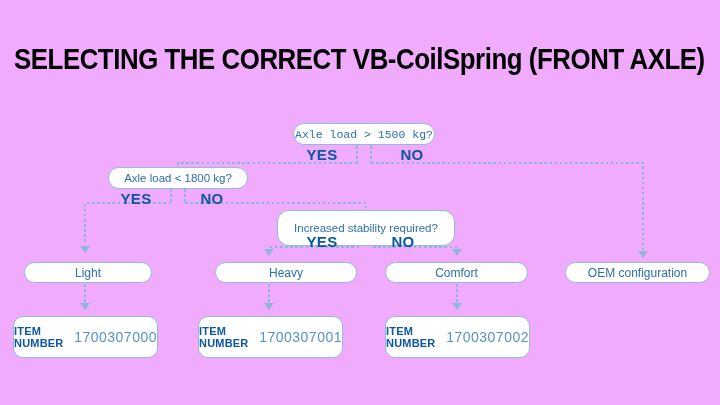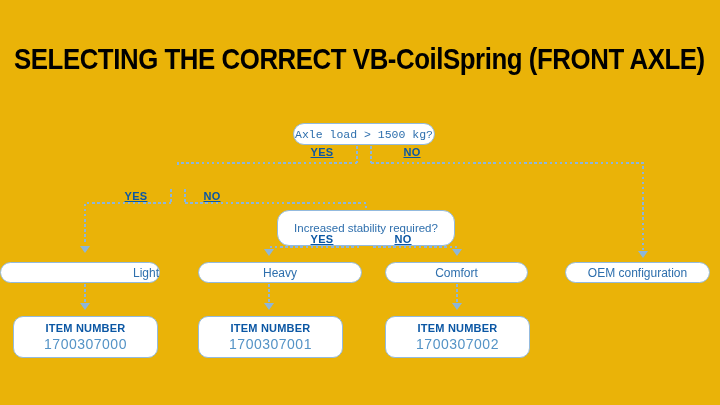--- a/index.html
+++ b/index.html
@@ -1,19 +1,19 @@
 <!DOCTYPE html>
 <html><head>
 <meta charset="utf-8">
 <style>
   html,body{margin:0;padding:0;background:#fff;}
   #canvas{
     position:relative;
     width:720px;height:405px;
-    background:#eab308;
+    background:#f0abfc;
     font-family:"Liberation Sans", sans-serif;
     overflow:hidden;
   }
   .title{
     position:absolute;
     left:14px;top:42px;
     margin:0;
     font-size:30px;
     font-weight:700;
     letter-spacing:-0.5px;
@@ -32,34 +32,33 @@
     font-size:11.5px;
     text-align:center;
     display:flex;align-items:center;justify-content:center;
     white-space:nowrap;
   }
   .pill.outcome{font-size:12px;}
   .yesno{
     position:absolute;
     width:50px;
     text-align:center;
-    font-size:11px;
+    font-size:15px;
     font-weight:700;
     color:#0b57a4;
     letter-spacing:0.3px;
-    text-decoration:underline;
   }
   .itembox{
     position:absolute;
     box-sizing:border-box;
     width:145px;height:42px;
     border:1.5px solid #93bade;
     border-radius:10px;
     background:#fff;
-    display:flex;flex-direction:column;align-items:center;justify-content:center;
+    display:flex;flex-direction:row;align-items:center;justify-content:center;
     gap:2px;
   }
   .itembox .item-label{
     font-size:11px;font-weight:700;color:#0b57a4;letter-spacing:0.2px;
   }
   .itembox .item-number{
     font-size:14px;color:#5493c6;letter-spacing:0.5px;
   }
   svg.connectors{position:absolute;left:0;top:0;pointer-events:none;}
 </style>
@@ -108,33 +107,36 @@
       <polygon points="452,303 462,303 457,310"></polygon>
     </g>
   </svg>
 
   <div class="pill" style="left:293px;top:123px;width:142px;height:22px;font-family:Liberation Mono, monospace;">
     <span>Axle load &gt; 1500 kg?</span>
   </div>
   <div class="yesno" style="left:297px;top:146px;">YES</div>
   <div class="yesno" style="left:387px;top:146px;">NO</div>
 
+  <div class="pill" style="left:108px;top:167px;width:140px;height:22px;">
+    <span>Axle load &lt; 1800 kg?</span>
+  </div>
   <div class="yesno" style="left:111px;top:190px;">YES</div>
   <div class="yesno" style="left:187px;top:190px;">NO</div>
 
   <div class="pill" style="left:277px;top:210px;width:178px;height:36px;">
     <span>Increased stability required?</span>
   </div>
   <div class="yesno" style="left:297px;top:233px;">YES</div>
   <div class="yesno" style="left:378px;top:233px;">NO</div>
 
-  <div class="pill outcome" style="left:0;top:262px;width:160px;height:21px;justify-content:flex-end;">
+  <div class="pill outcome" style="left:24px;top:262px;width:128px;height:21px;">
     <span>Light</span>
   </div>
-  <div class="pill outcome" style="left:198px;top:262px;width:164px;height:21px;">
+  <div class="pill outcome" style="left:215px;top:262px;width:142px;height:21px;">
     <span>Heavy</span>
   </div>
   <div class="pill outcome" style="left:385px;top:262px;width:143px;height:21px;">
     <span>Comfort</span>
   </div>
   <div class="pill outcome" style="left:565px;top:262px;width:145px;height:21px;">
     <span>OEM configuration</span>
   </div>
 
   <div class="itembox" style="left:13px;top:316px;">

